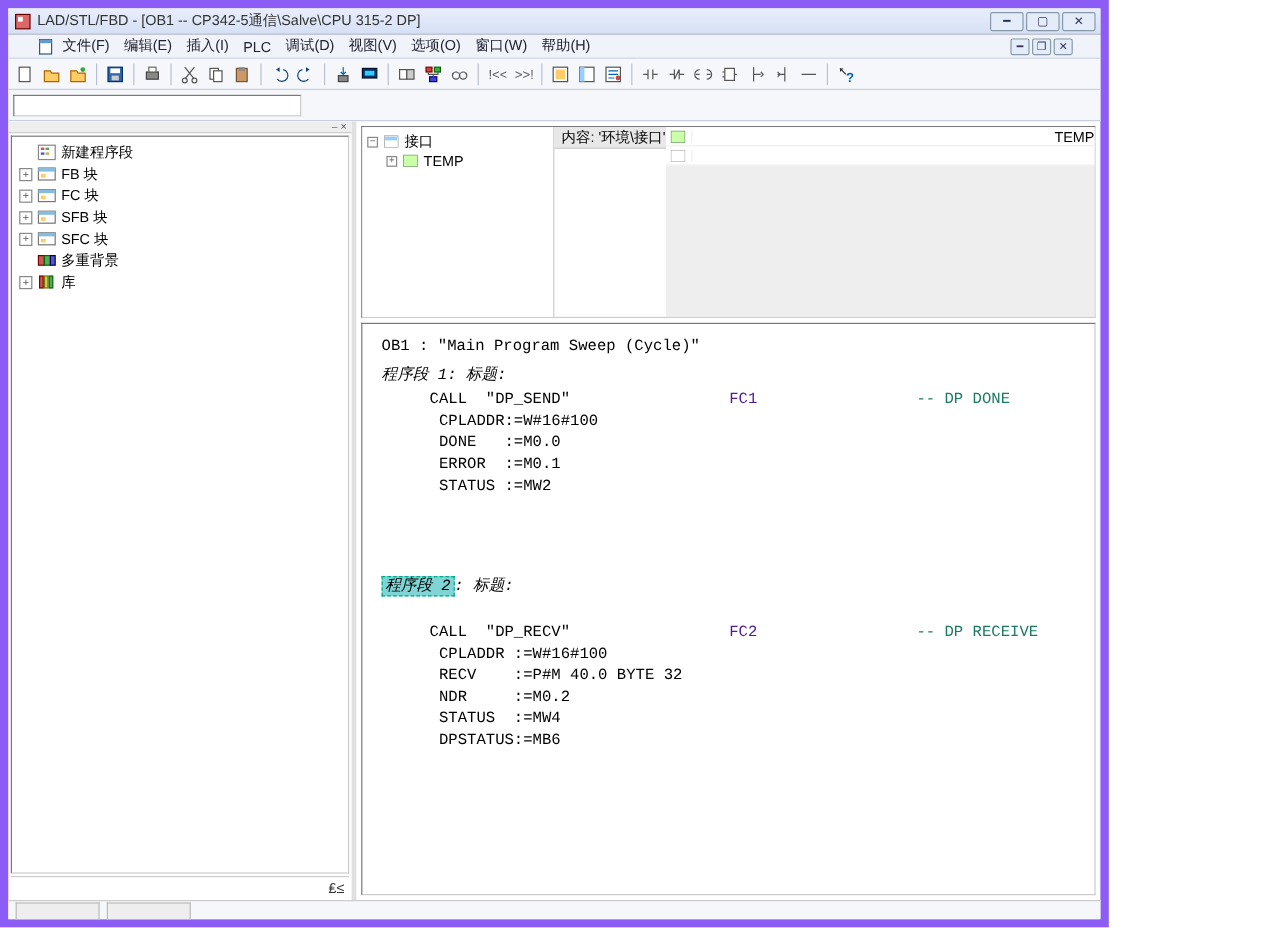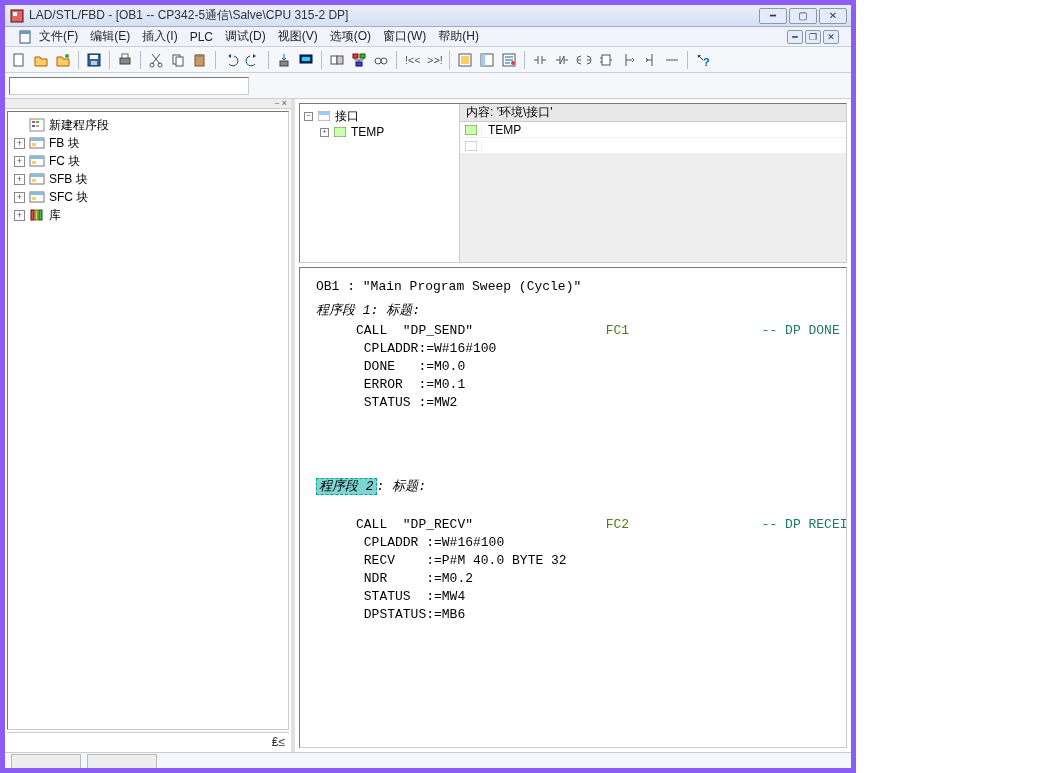--- a/index.html
+++ b/index.html
@@ -1,23 +1,23 @@
 <!DOCTYPE html>
 <html><head>
 <meta charset="utf-8">
 <style>
 * { box-sizing: border-box; margin: 0; padding: 0; }
 body { font-family: "Microsoft YaHei", SimSun, Arial, sans-serif; font-size: 12px; background: #fff; overflow: hidden; }
-.window { width: 856px; height: 773px; border: 5px solid #8b5cf6; background: #fff; display: flex; flex-direction: column; }
+.window { width: 924px; height: 773px; border: 7px solid #8b5cf6; background: #fff; display: flex; flex-direction: column; }
 .titlebar { height: 22px; background: linear-gradient(#e8eefb,#d6e0f5); display: flex; align-items: center; padding: 0 4px; border-bottom: 1px solid #aab; }
 .titlebar-icon { width: 16px; height: 16px; margin-right: 4px; display:inline-flex; align-items:center; justify-content:center; }
 .titlebar-text { flex: 1; color: #333; font-size: 12px; }
 .win-controls { display: flex; gap: 2px; }
 .win-btn { width: 28px; height: 16px; border: 1px solid #89a; background: #e4ecf9; border-radius: 2px; display: flex; align-items: center; justify-content: center; font-size: 10px; color:#335; }
-.menubar { height: 20px; background: #f0f3f9; display: flex; align-items: center; padding: 0 12px; border-bottom: 1px solid #c8d0e0; font-size:12px; color:#223; }
+.menubar { height: 20px; background: #f0f3f9; display: flex; align-items: center; padding: 0 23px; border-bottom: 1px solid #c8d0e0; font-size:12px; color:#223; }
 .menubar .mi { margin-right: 12px; cursor: default; }
 .menubar .mdi { display:flex; gap:2px; margin-left:auto;}
 .menubar .mdi div{width:16px;height:14px;border:1px solid #89a;background:#e4ecf9;border-radius:2px;display:flex;align-items:center;justify-content:center;font-size:9px;color:#335;}
 .toolbar { height: 26px; background: #f5f7fb; border-bottom: 1px solid #c8d0e0; display: flex; align-items: center; padding: 0 4px; gap: 2px; }
 .tb-sep { width: 1px; height: 18px; background: #b8c0d0; margin: 0 3px; }
 .tb-btn { width: 20px; height: 20px; display: flex; align-items: center; justify-content: center; border: 1px solid transparent; }
 .toolbar2 { height: 26px; background: #f5f7fb; border-bottom: 1px solid #c8d0e0; display: flex; align-items: center; padding: 0 4px; }
 .toolbar2 .area{width:240px;height:18px;border:1px inset #ccc;background:#fff;}
 .main { flex: 1; display: flex; overflow: hidden; }
 .left-pane { width: 290px; background: #fff; display: flex; flex-direction: column; border-right: 4px solid #e0e0e0; }
@@ -26,37 +26,37 @@
 .tree-row { display: flex; align-items: center; height: 18px; padding-left: 4px; font-size:12px; color:#000;}
 .tree-row .exp { width: 11px; height: 11px; border: 1px solid #888; display: inline-flex; align-items: center; justify-content: center; font-size: 9px; margin-right: 4px; color:#555; line-height:9px;}
 .tree-row .ico { width: 16px; height: 14px; margin-right: 4px; display:inline-flex;align-items:center;justify-content:center;}
 .tree-foot{height:18px;border-top:1px solid #ccc;margin:0 2px 2px 2px;display:flex;justify-content:flex-end;align-items:center;font-size:12px;color:#333;padding-right:4px;}
 .right-pane { flex: 1; display: flex; flex-direction: column; overflow: hidden; }
 .right-top { height: 160px; display: flex; border: 1px inset #ccc; margin: 4px 4px 0 4px; background: #fff; }
 .rt-left { width: 160px; border-right: 1px solid #ccc; background:#fff; padding: 4px; font-size:12px;}
 .rt-row{display:flex;align-items:center;height:16px;}
 .rt-exp{width:9px;height:9px;border:1px solid #888;display:inline-flex;align-items:center;justify-content:center;font-size:8px;margin-right:4px;color:#555;line-height:8px;}
 .rt-ico{width:14px;height:12px;margin-right:4px;display:inline-flex;align-items:center;justify-content:center;}
-.rt-right { flex: 1; display: flex; flex-direction: column; }
+.rt-right { flex: 1; display: flex; flex-direction: row; text-align: right; }
 .rt-right-header { height: 18px; background: #e8e8e8; border-bottom: 1px solid #ccc; display: flex; align-items: center; padding-left: 6px; font-size:12px;}
 .rt-grid{flex:1;display:flex;flex-direction:column;}
 .rt-grid-head{height:18px;background:#e8e8e8;border-bottom:1px solid #999;display:flex;}
 .rt-grid-head .c0{width:22px;border-right:1px solid #999;}
 .rt-grid-head .c1{flex:1;padding-left:6px;font-weight:bold;display:flex;align-items:center;}
 .rt-grid-row{height:16px;display:flex;align-items:center;border-bottom:1px solid #eee;}
 .rt-grid-row .c0{width:22px;display:flex;align-items:center;justify-content:center;border-right:1px solid #eee;}
 .rt-grid-row .c1{flex:1;padding-left:6px;}
 .rt-grid-body{flex:1;background:#eee;}
 .code-pane { flex: 1; border: 1px inset #ccc; margin: 4px; background: #fff; overflow: auto; padding: 10px 16px; font-family: "SimSun","NSimSun","Courier New",monospace; font-size: 13px; line-height: 18px; }
 .code-title { margin-bottom: 4px; }
 .seg-title { font-weight: normal; margin: 6px 0 2px 0; font-style: italic; }
 .seg-title .sel{background:#7fd5d5;border:1px dashed #0a8;padding:0 2px;}
 .code-block { padding-left: 40px; white-space: pre; }
 .comment { color: #1b7a61; }
-.fc { color: #4d7c0f; }
+.fc { color: #4c1d95; }
 .bottom-bar{height:16px;border-top:1px solid #ccc;background:#f5f7fb;display:flex;align-items:center;}
 .bottom-bar .tab{width:70px;height:14px;border:1px solid #bbb;border-bottom:none;margin-left:6px;background:#eee;}
 svg{display:block;}
 </style>
 </head>
 <body>
 
 <div class="window">
   <div class="titlebar">
     <span class="titlebar-icon">
@@ -334,20 +334,31 @@
           <div class="tree-row">
             <span class="exp">+</span>
             <span class="ico">
               <svg width="16" height="14">
                 <rect x="1" y="2" width="14" height="10" fill="#fff" stroke="#777"></rect>
                 <rect x="1" y="2" width="14" height="3" fill="#8bd"></rect>
                 <rect x="3" y="7" width="4" height="3" fill="#fc6"></rect>
               </svg>
             </span>
             <span>SFC 块</span>
+          </div>
+          <div class="tree-row">
+            <span style="width: 15px; display: inline-block;"></span>
+            <span class="ico">
+              <svg width="16" height="14">
+                <rect x="1" y="3" width="5" height="8" fill="#c55" stroke="#700"></rect>
+                <rect x="6" y="3" width="5" height="8" fill="#5a5" stroke="#060"></rect>
+                <rect x="11" y="3" width="4" height="8" fill="#55c" stroke="#006"></rect>
+              </svg>
+            </span>
+            <span>多重背景</span>
           </div>
           <div class="tree-row">
             <span class="exp">+</span>
             <span class="ico">
               <svg width="16" height="14">
                 <rect x="2" y="2" width="3" height="10" fill="#c55" stroke="#700"></rect>
                 <rect x="6" y="2" width="3" height="10" fill="#cc5" stroke="#770"></rect>
                 <rect x="10" y="2" width="3" height="10" fill="#5a5" stroke="#060"></rect>
               </svg>
             </span>

